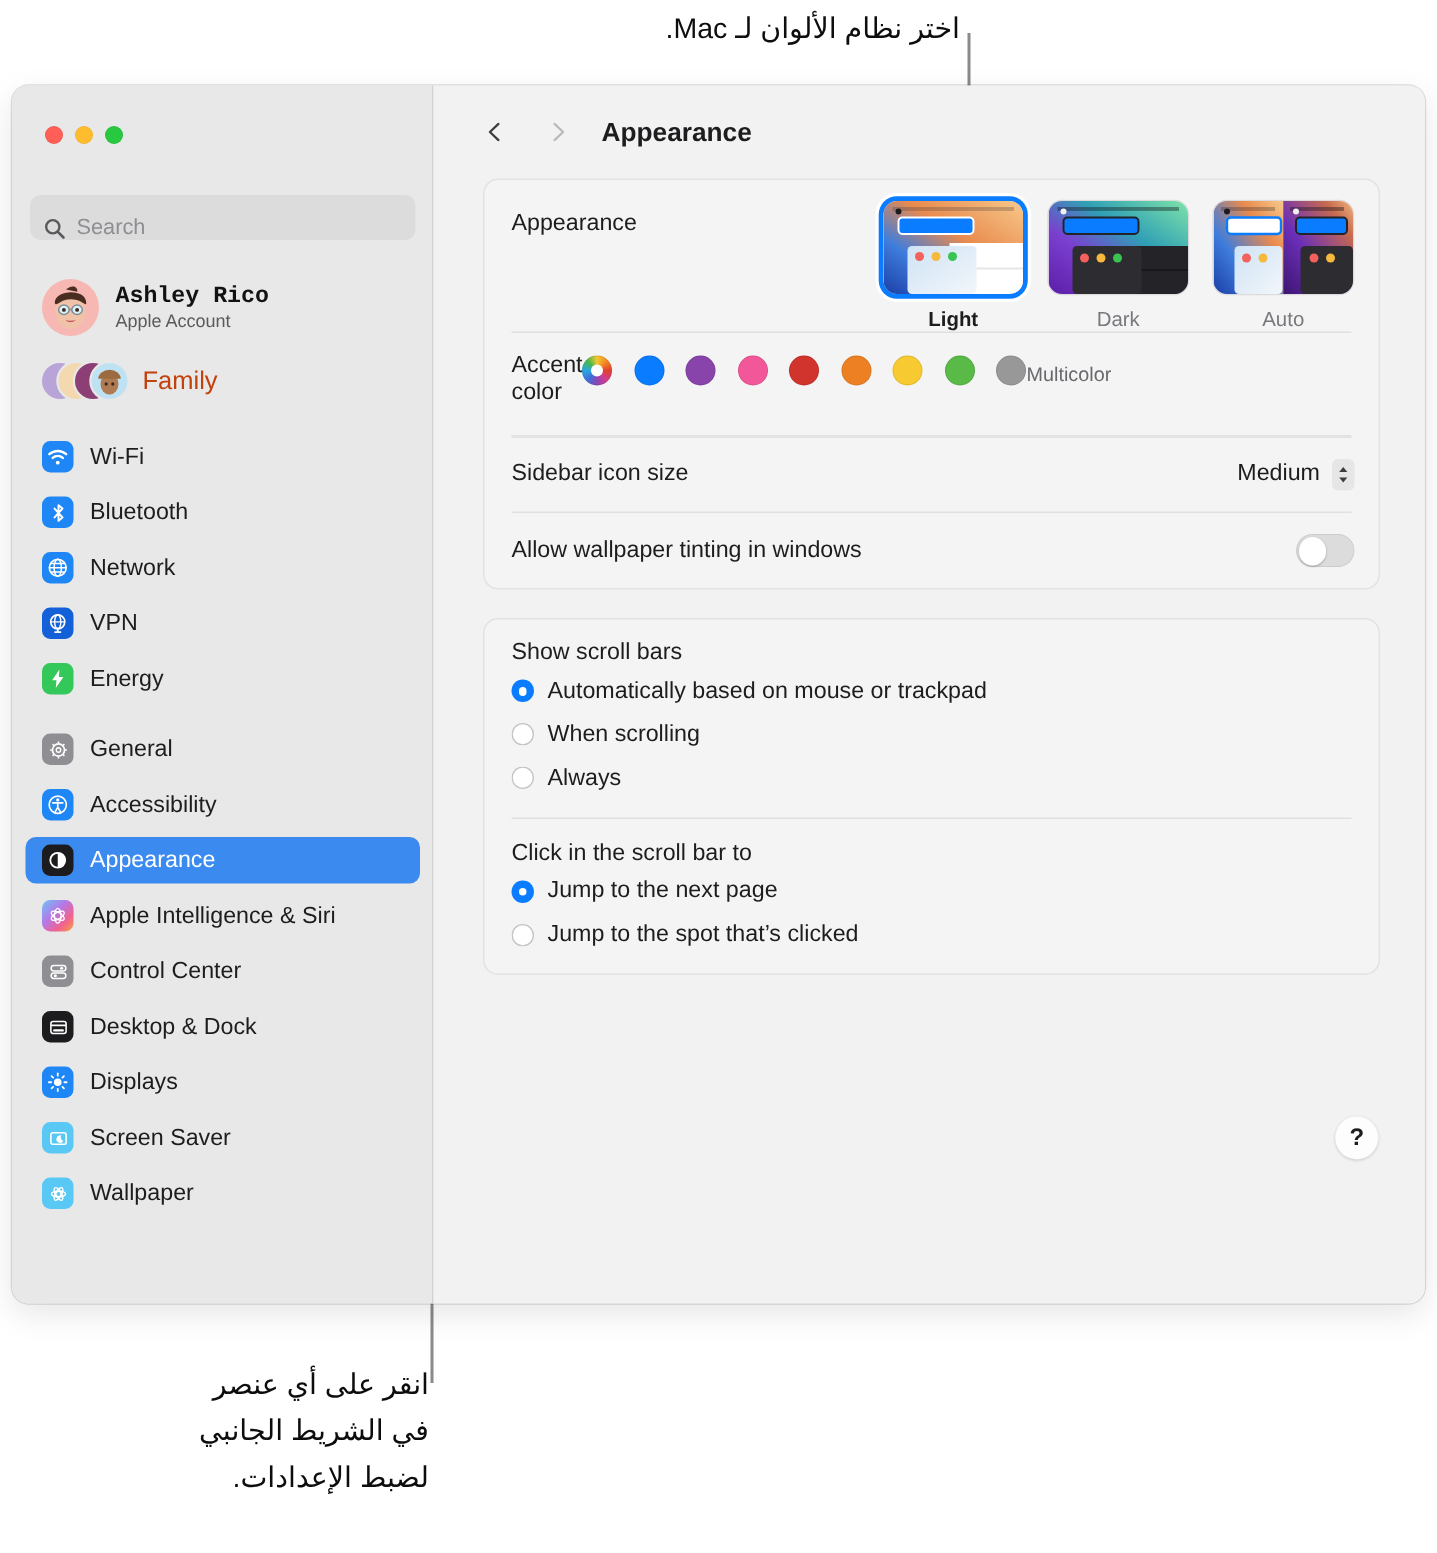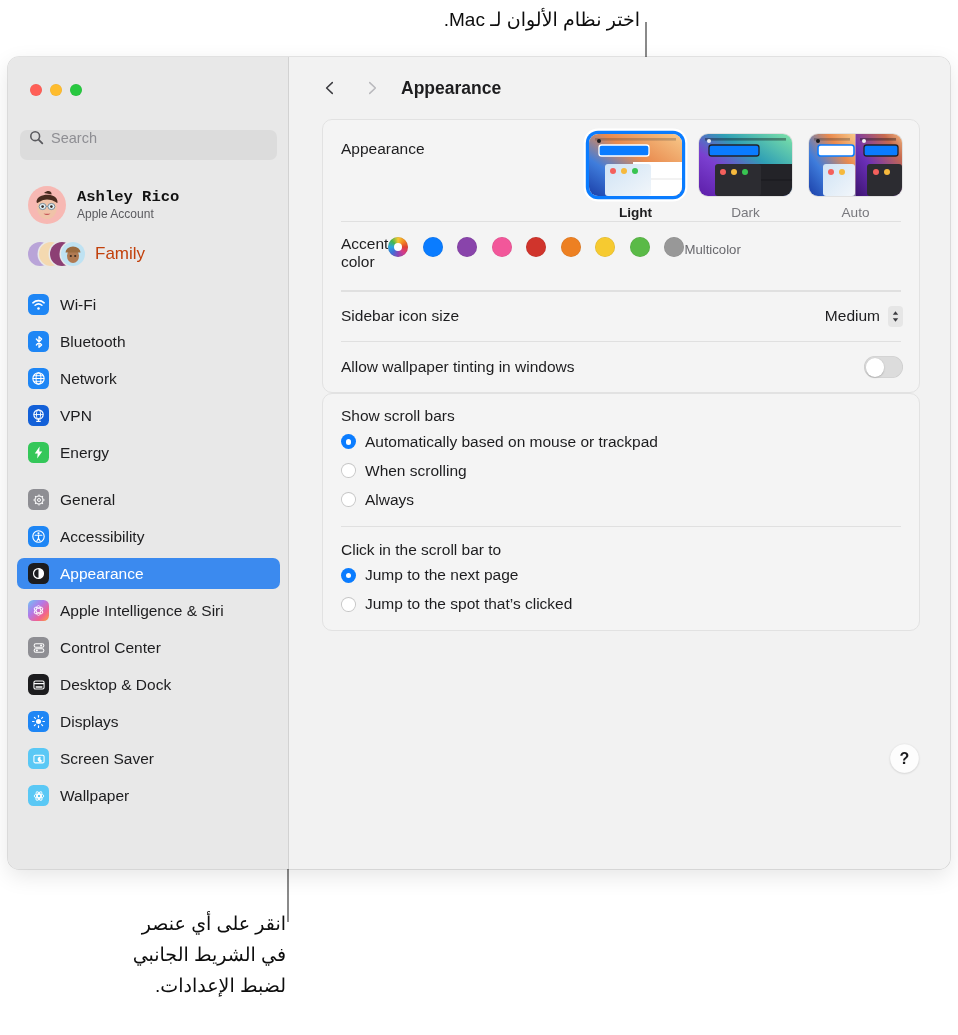--- a/index.html
+++ b/index.html
@@ -82,21 +82,21 @@
 
   #search-box {
     position: absolute;
     left: 12px;
     top: 73px;
     width: 257px;
     height: 30px;
     background: #dcdcdc;
     border-radius: 7px;
     display: flex;
-    align-items: flex-start;
+    align-items: flex-end;
     box-sizing: border-box;
     padding-left: 9px;
   }
   #search-box .mag {
     width: 15px; height: 15px;
     flex: 0 0 15px;
     margin-right: 7px;
   }
   #search-input {
     border: none; background: transparent; outline: none;
@@ -261,21 +261,21 @@
     background: #dcdcdc; position: relative;
     box-shadow: inset 0 0 0 .6px rgba(0,0,0,.07);
   }
   .toggle .knob {
     position: absolute; top: 1.6px; left: 1.6px;
     width: 18.8px; height: 18.8px; border-radius: 50%;
     background: #fff; box-shadow: 0 .6px 1.6px rgba(0,0,0,.25);
   }
 
   
-  #scroll-card { padding: 13px 0 13px 0; }
+  #scroll-card { margin-top: 19px; padding: 13px 0 13px 0; }
   .sub-head { font-size: 15.5px; color: #1d1d1f; padding: 0 18px; }
   .radio-line {
     display: flex; align-items: center;
     padding: 0 18px; height: 25px; margin-top: 4px;
   }
   .radio {
     width: 15px; height: 15px; border-radius: 50%;
     background: #fff;
     box-shadow: inset 0 0 0 .9px #c4c4c4;
     margin-right: 9px; flex: 0 0 15px;

